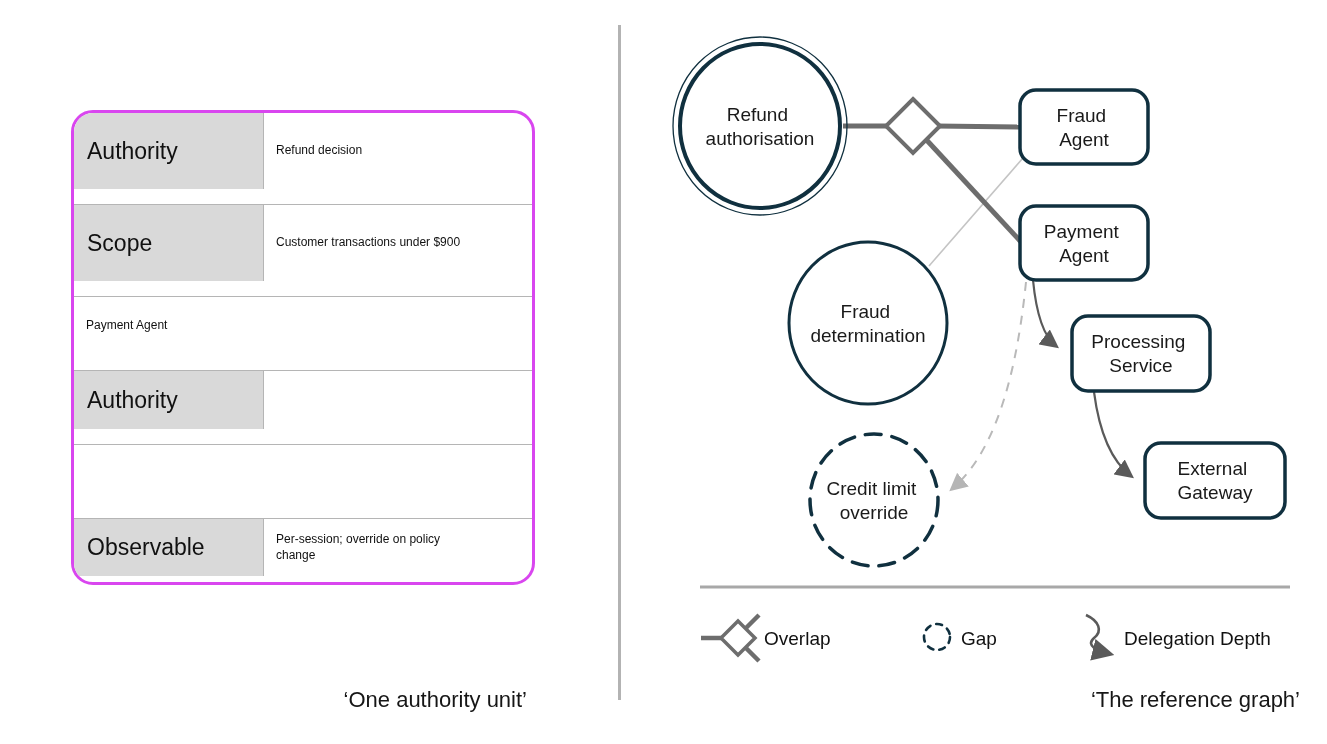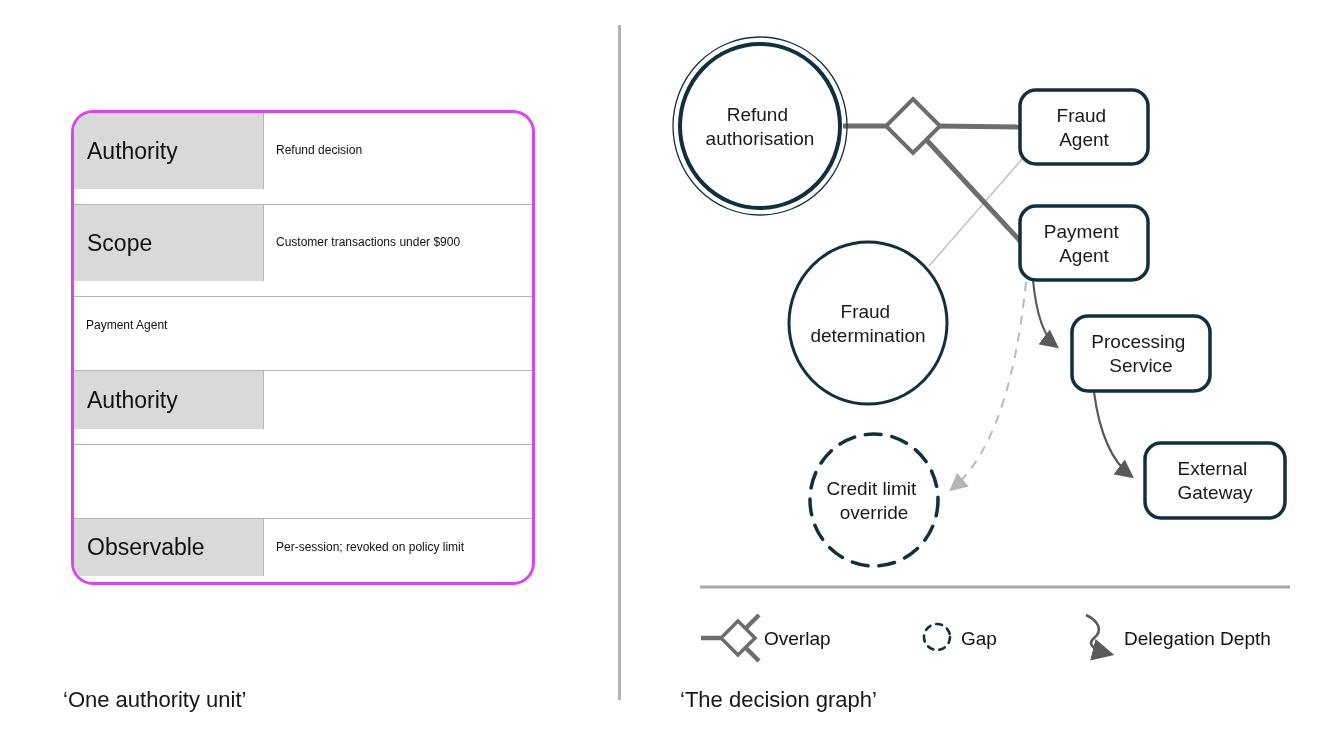--- a/index.html
+++ b/index.html
@@ -19,21 +19,21 @@
   .t-row + .t-row{border-top:1px solid #b5b5b5;margin-top:15px;}
   .t-label{
     background:#d9d9d9;display:flex;align-items:center;padding-left:13px;
     font-size:23px;color:#111;border-right:1px solid #b5b5b5;box-sizing:border-box;
   }
   .t-value{
     display:flex;align-items:center;padding:4px 56px 4px 12px;
     font-size:12px;line-height:1.32;color:#111;
   }
   
-  .caption{position:absolute;top:687px;text-align:left;font-size:22px;font-weight:500;color:#161616;}
+  .caption{position:absolute;top:687px;text-align:right;font-size:22px;font-weight:500;color:#161616;}
   .caption-left{left:63px;width:464px;}
   .caption-right{left:680px;width:620px;}
   
   .graph-svg{position:absolute;left:620px;top:0;}
   .node-text{font-family:"Liberation Sans",sans-serif;font-size:19px;fill:#1a1a1a;}
   .legend-text{font-family:"Liberation Sans",sans-serif;font-size:19px;fill:#111;}
 </style>
 </head>
 <body>
 
@@ -53,26 +53,26 @@
     <div class="t-row">
       <div class="t-value">Payment Agent</div>
     </div>
     <div class="t-row">
       <div class="t-label">Authority</div>
     </div>
     <div class="t-row">
     </div>
     <div class="t-row">
       <div class="t-label">Observable</div>
-      <div class="t-value">Per-session; revoked on policy limit</div>
+      <div class="t-value">Per-session; override on policy change</div>
     </div>
   </div>
 
   <div class="caption caption-left">‘One authority unit’</div>
-  <div class="caption caption-right">‘The decision graph’</div>
+  <div class="caption caption-right">‘The reference graph’</div>
 
   <svg class="graph-svg" width="707" height="744" viewBox="620 0 707 744">
     <defs>
       <marker id="arrowGray" viewBox="0 0 10 10" refX="8" refY="5" markerWidth="8.5" markerHeight="8.5" orient="auto-start-reverse">
         <path d="M0,0 L10,5 L0,10 z" fill="#5a5a5a"></path>
       </marker>
       <marker id="arrowLight" viewBox="0 0 10 10" refX="8" refY="5" markerWidth="9" markerHeight="9" orient="auto-start-reverse">
         <path d="M0,0 L10,5 L0,10 z" fill="#b5b5b5"></path>
       </marker>
     </defs>

